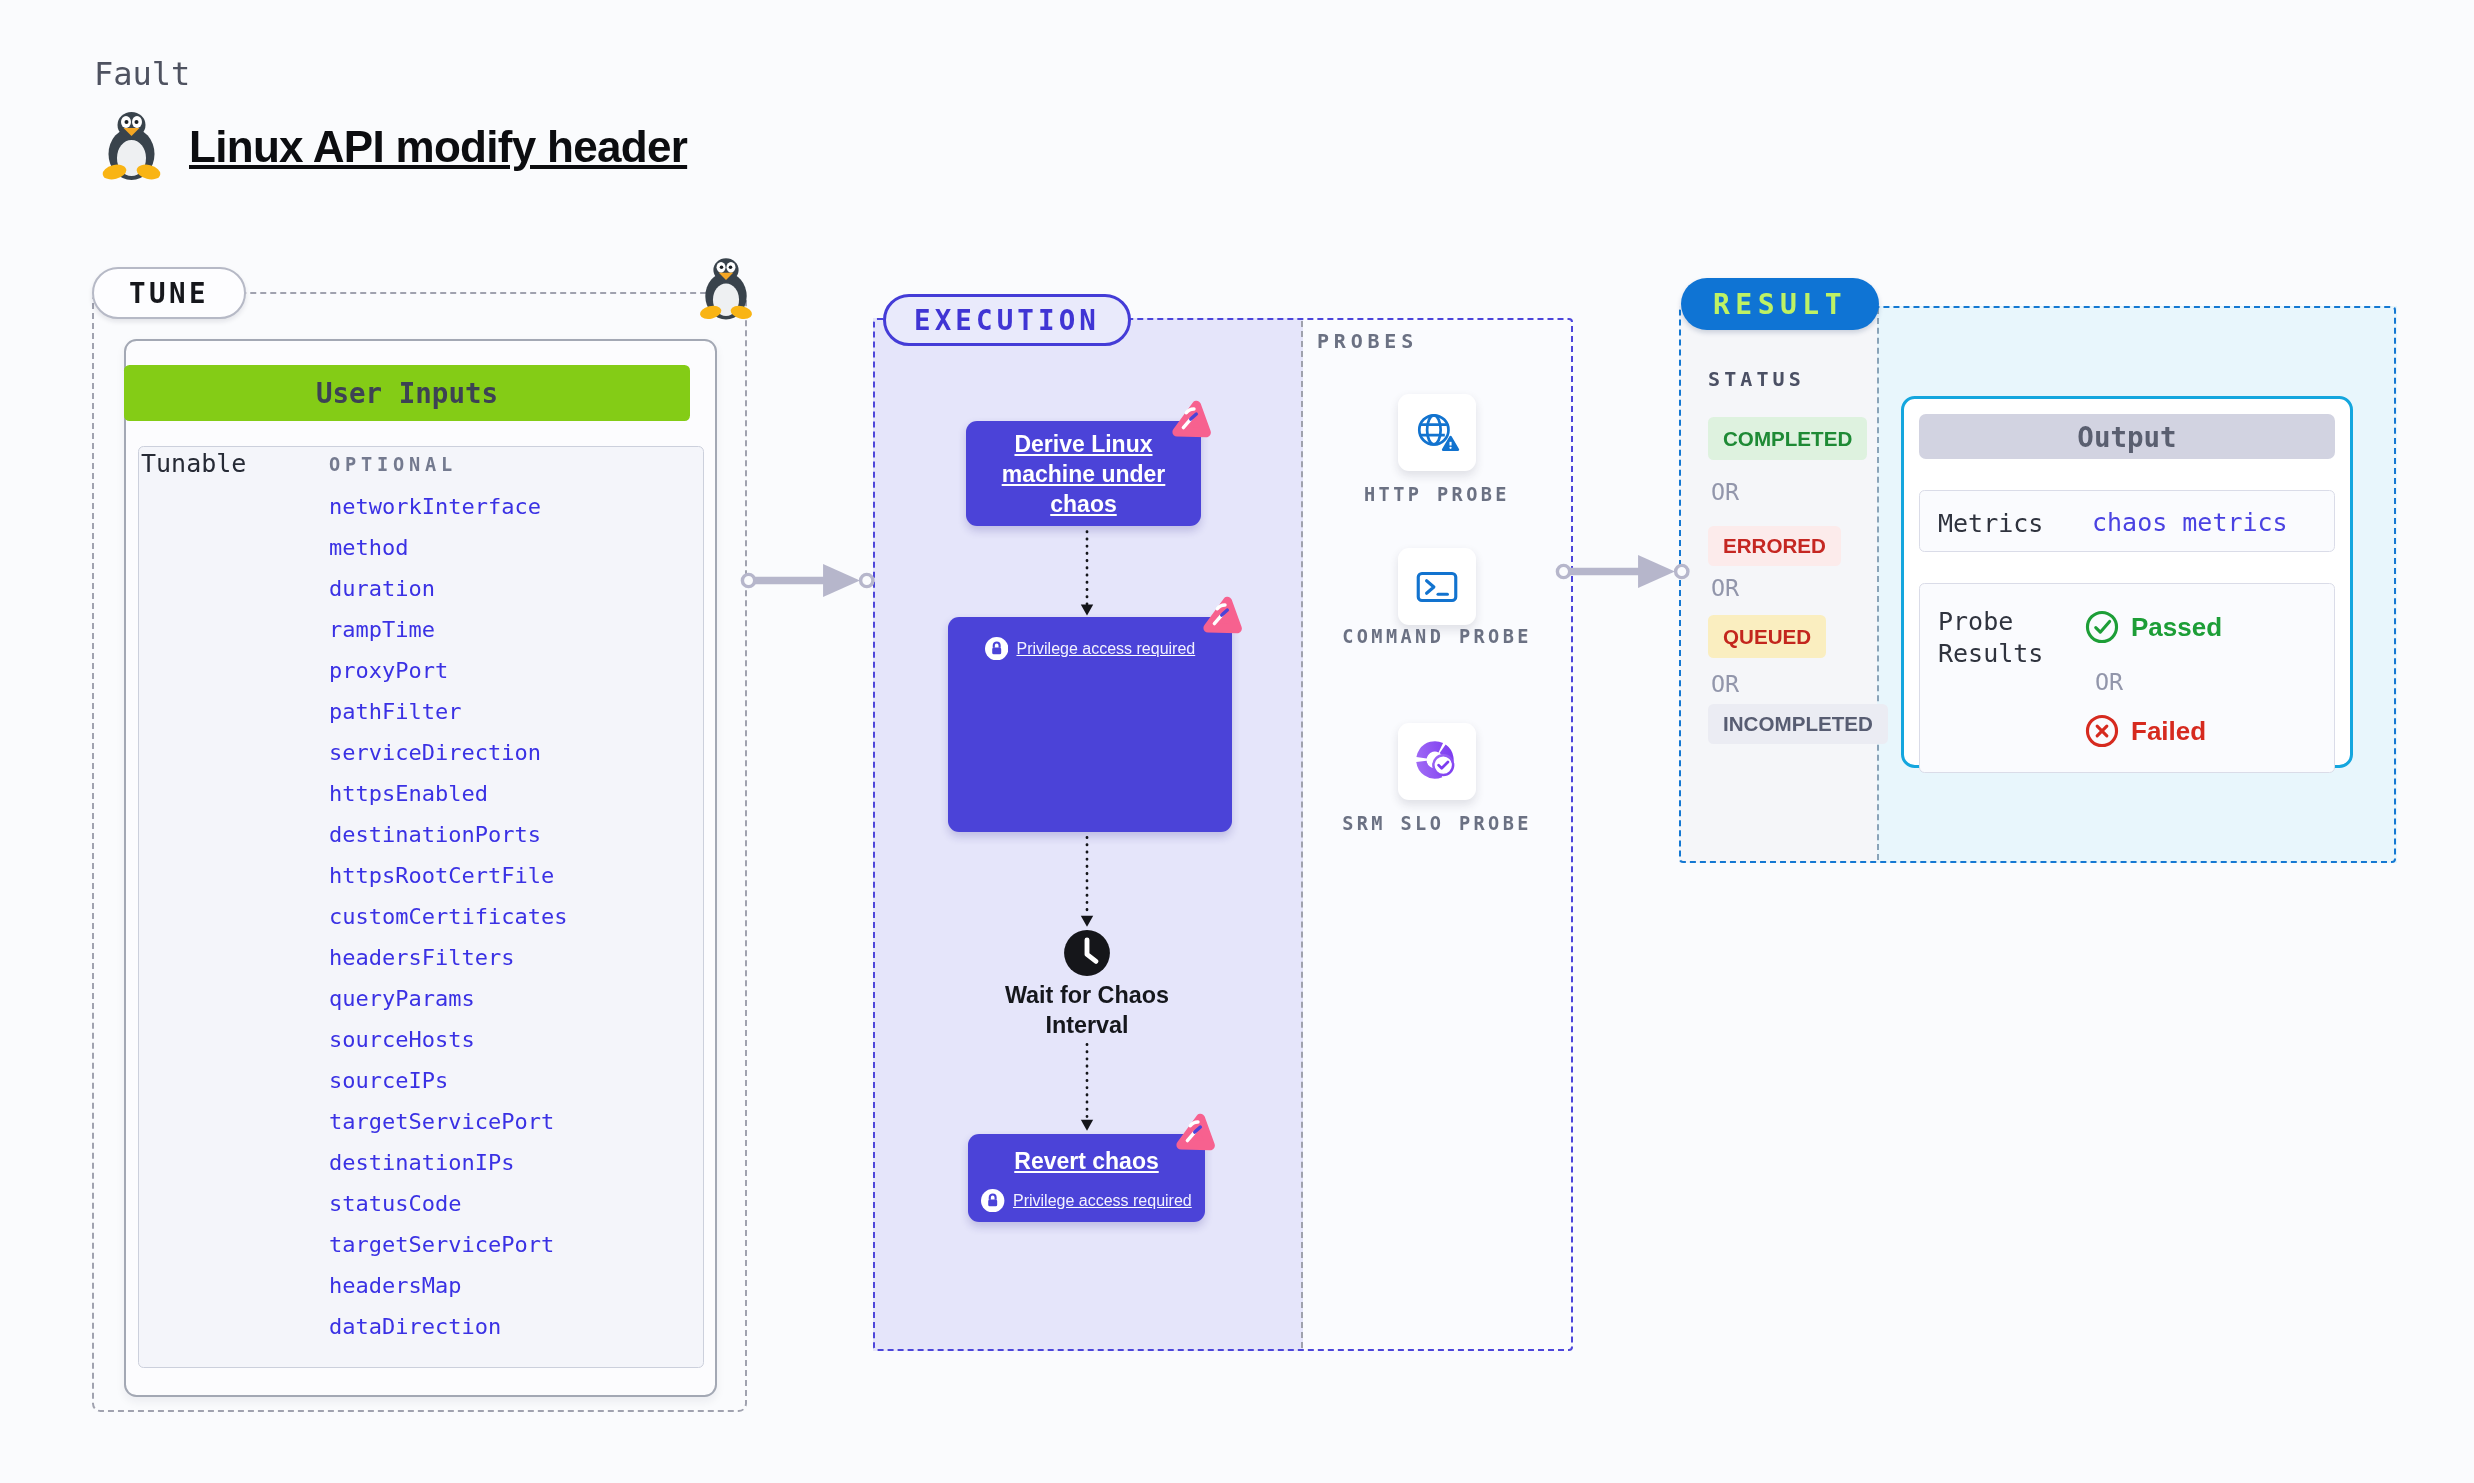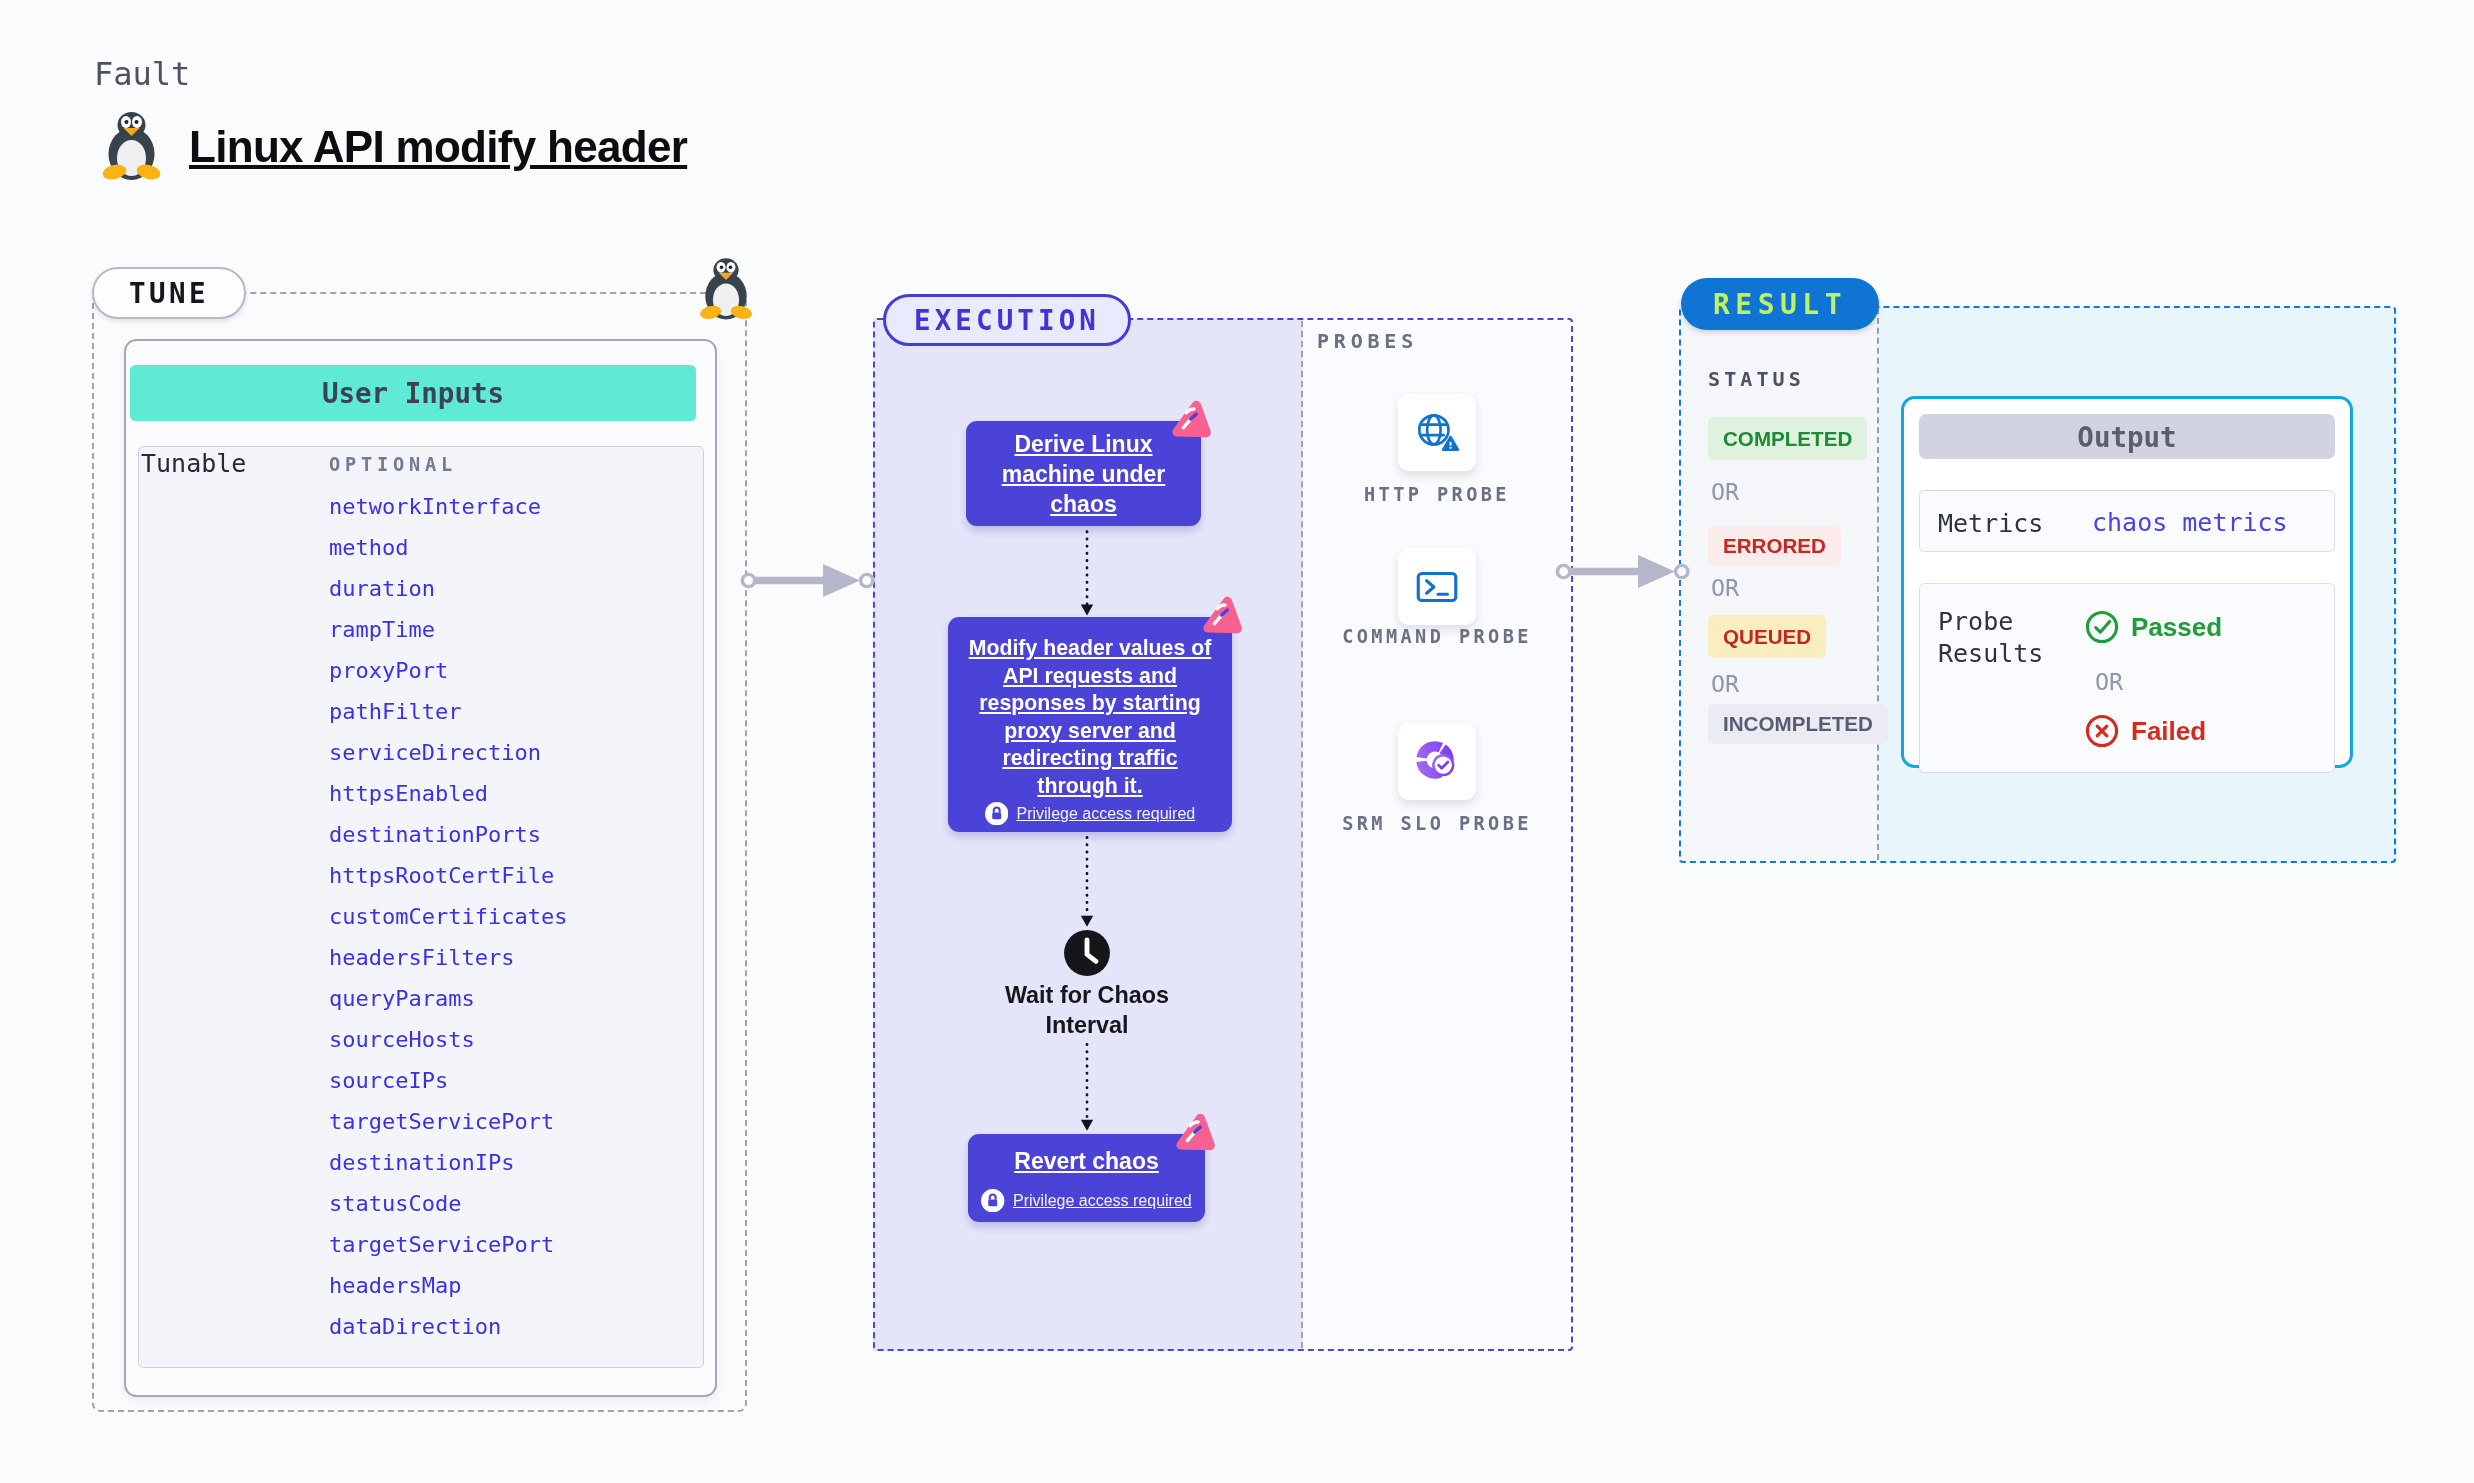--- a/index.html
+++ b/index.html
@@ -17,21 +17,21 @@
   
   .pill { display:flex; align-items:center; justify-content:center; border-radius:27.5px; font-weight:bold; z-index:5; }
   .tune-pill { left:92px; top:267px; width:154px; height:52px; background:#fdfdff; border:2.8px solid #b6b9c6; color:#16171c; font-size:27.5px; letter-spacing:3.4px; box-shadow:0 2.8px 5.5px rgba(20,20,50,.10); }
   .exec-pill { left:883px; top:294px; width:248px; height:52px; background:#e9eafb; border:3.4px solid #443cd7; color:#4035d4; font-size:27.5px; letter-spacing:4.1px; }
   .result-pill { left:1681px; top:278px; width:198px; height:52px; background:#0f74d4; color:#bef264; font-size:28px; letter-spacing:5.5px; box-shadow:0 2.8px 5.5px rgba(10,40,90,.18); }
 
   
   .tune-box { left:92px; top:292px; width:655px; height:1120px; border:2.8px dashed #a0a2af; border-radius:8.3px; }
   .tux-small { left:699px; top:252px; width:54px; height:72px; z-index:6; }
   .ui-card { left:124px; top:339px; width:593px; height:1058px; background:#fcfcfe; border:2.8px solid #a3a8b4; border-radius:12.4px; box-shadow:0 4.1px 9.6px rgba(20,20,50,.06); }
-  .ui-header { left:130px; top:365px; width:566px; height:56px; background:#5eead4; border-radius:5.5px; display:flex; align-items:center; justify-content:center; font-size:27.5px; font-weight:bold; color:#3d4254; }
+  .ui-header { left:124px; top:365px; width:566px; height:56px; background:#84cc16; border-radius:5.5px; display:flex; align-items:center; justify-content:center; font-size:27.5px; font-weight:bold; color:#3d4254; }
   .ui-list { left:138px; top:446px; width:566px; height:922px; background:#f4f5fa; border:1.4px solid #ccd0dc; border-radius:5.5px; }
   .tunable-label { left:141px; top:449px; font-size:25px; color:#262a35; }
   .optional-label { left:329px; top:454px; font-size:18.6px; font-weight:bold; color:#747a8f; letter-spacing:4.8px; }
   .param-list { left:329px; top:486px; width:358px; display:flex; flex-direction:column; }
   .param-link { height:41px; display:flex; align-items:center; font-size:22px; color:#3a31e4; }
 
   
   .flow-arrow { overflow:visible; z-index:4; }
   .arrow-tune-exec { left:742px; top:560px; }
   .arrow-probes-result { left:1557px; top:551px; }
@@ -198,21 +198,20 @@
 
   <svg class="abs dotted-arrow" style="left:1076px;top:530px;" width="22" height="87" viewBox="0 0 32 126">
     <line x1="16" y1="2" x2="16" y2="108" stroke="#14151a" stroke-width="4" stroke-dasharray="0.5 10" stroke-linecap="round"></line>
     <polygon points="7,108 25,108 16,124" fill="#14151a"></polygon>
   </svg>
 
   <div class="abs chaos-node node-2 sans">
     <svg class="chaos-corner-icon" viewBox="0 0 34 30">
         <use href="#chaosLogo"></use>
       </svg>
-    <span>Modify header values of API requests and responses by starting proxy server and redirecting traffic through it.</span>
     <span class="privilege-row">
       <svg viewBox="0 0 24 24">
           <use href="#lockBadge"></use>
         </svg>
       <span>Privilege access required</span>
     </span>
   </div>
 
   <svg class="abs dotted-arrow" style="left:1076px;top:836px;" width="22" height="92" viewBox="0 0 32 134">
     <line x1="16" y1="2" x2="16" y2="116" stroke="#14151a" stroke-width="4" stroke-dasharray="0.5 10" stroke-linecap="round"></line>

